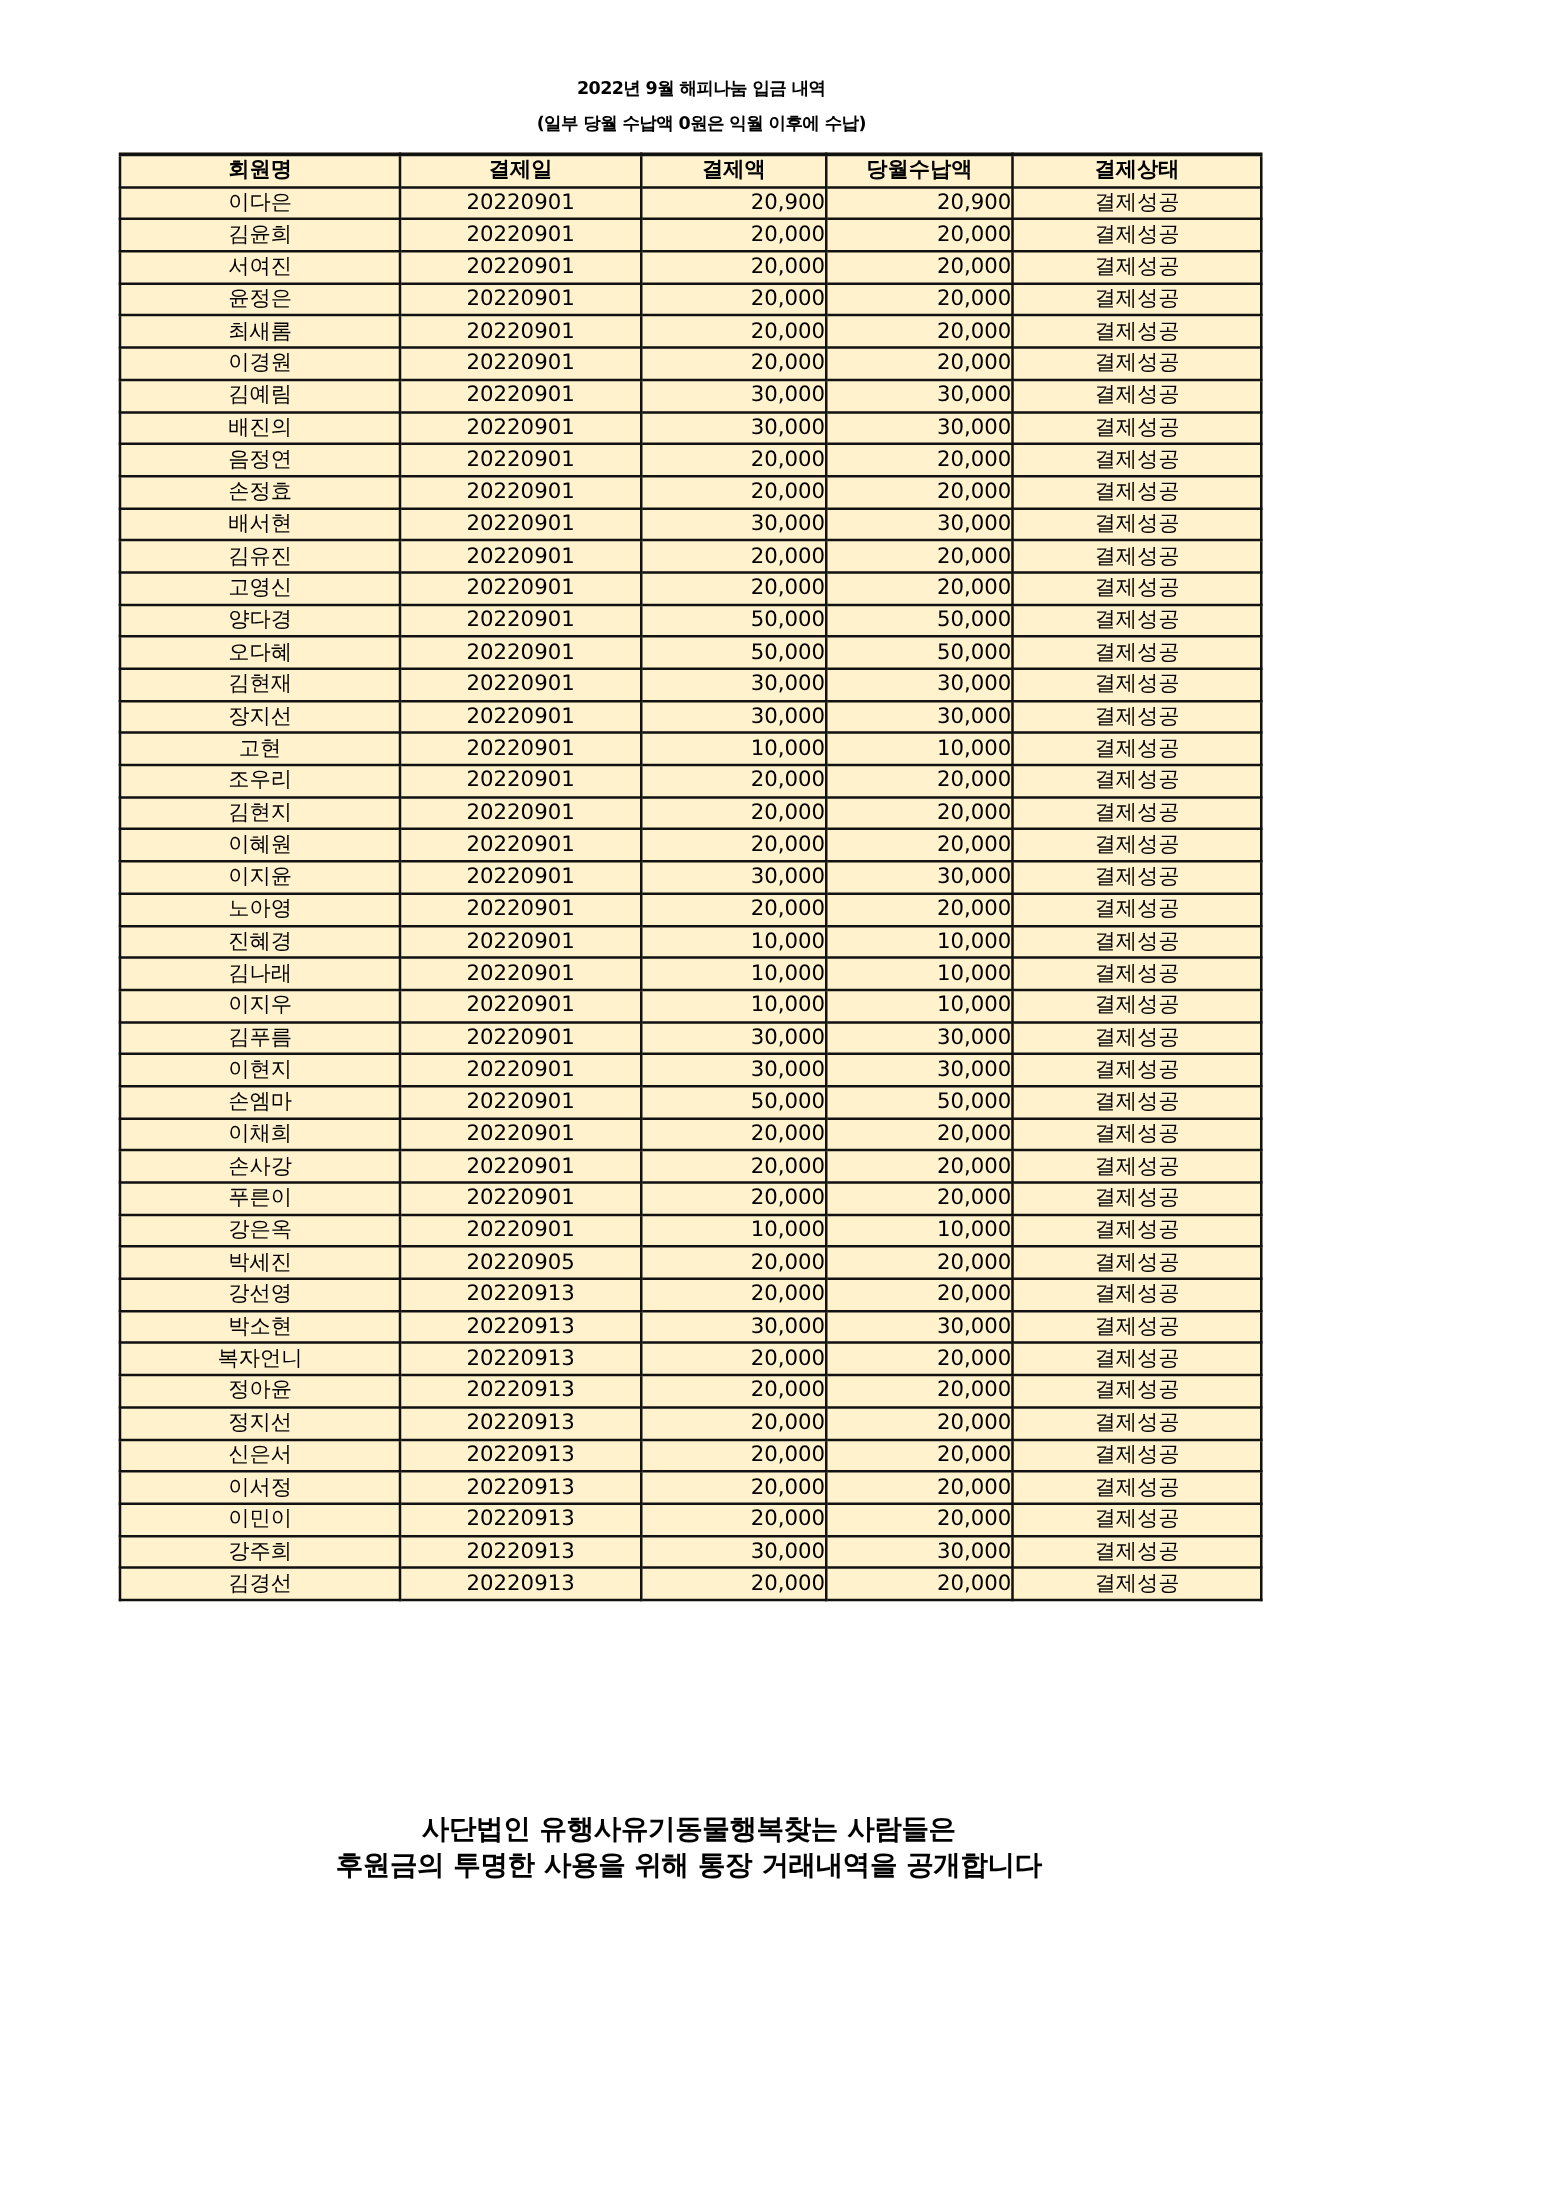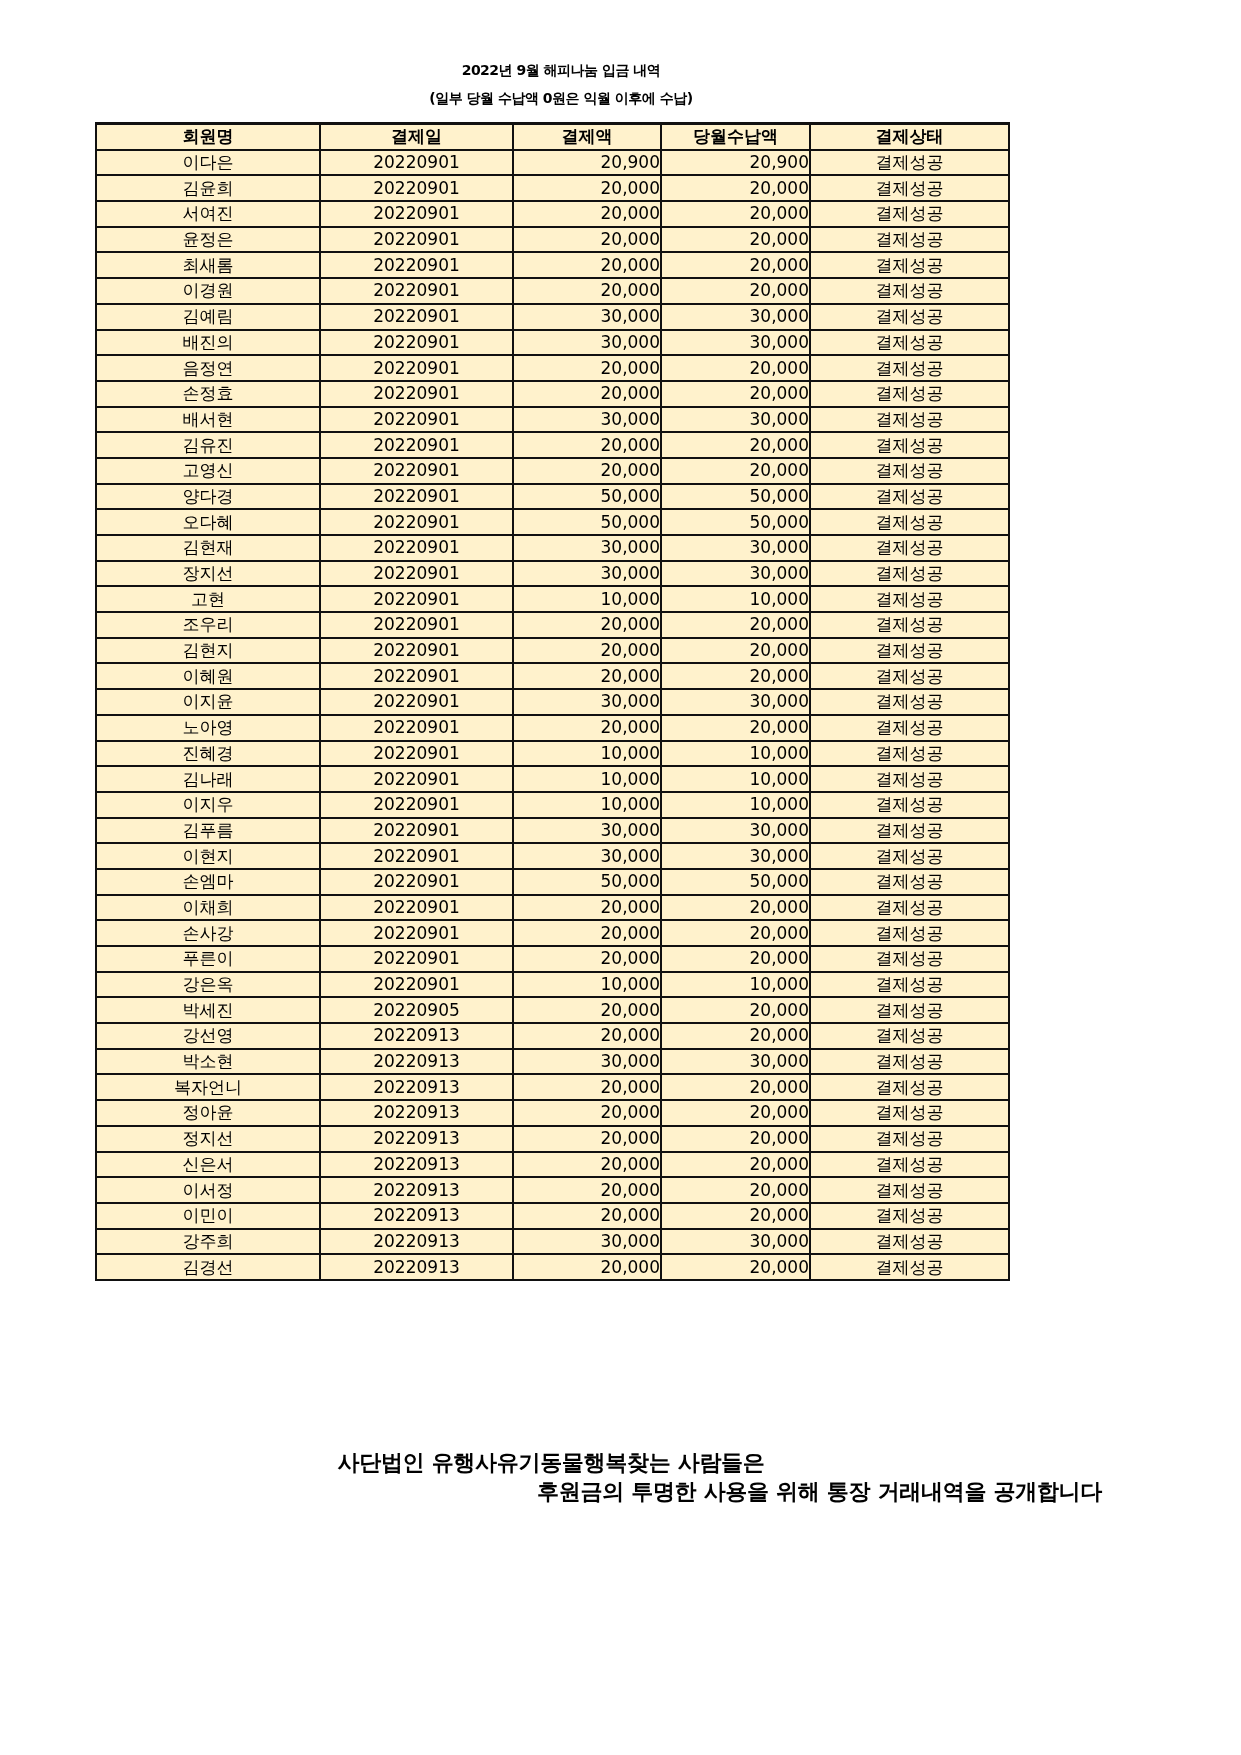--- a/index.html
+++ b/index.html
@@ -57,21 +57,21 @@
     .footer {
       position: absolute;
       left: 0;
       width: 1102px;
       text-align: center;
       font-weight: bold;
       font-size: 22px;
       letter-spacing: -0.3px;
     }
     .footer.l1 { top: 1448px; }
-    .footer.l2 { top: 1477px; text-align: right; }
+    .footer.l2 { top: 1477px; }
   </style>
 </head>
 <body>
 
 <div class="title l1">2022년 9월 해피나눔 입금 내역</div>
 <div class="title l2">(일부 당월 수납액 0원은 익월 이후에 수납)</div>
 
 <table class="ledger">
   <colgroup>
     <col class="w-name">

